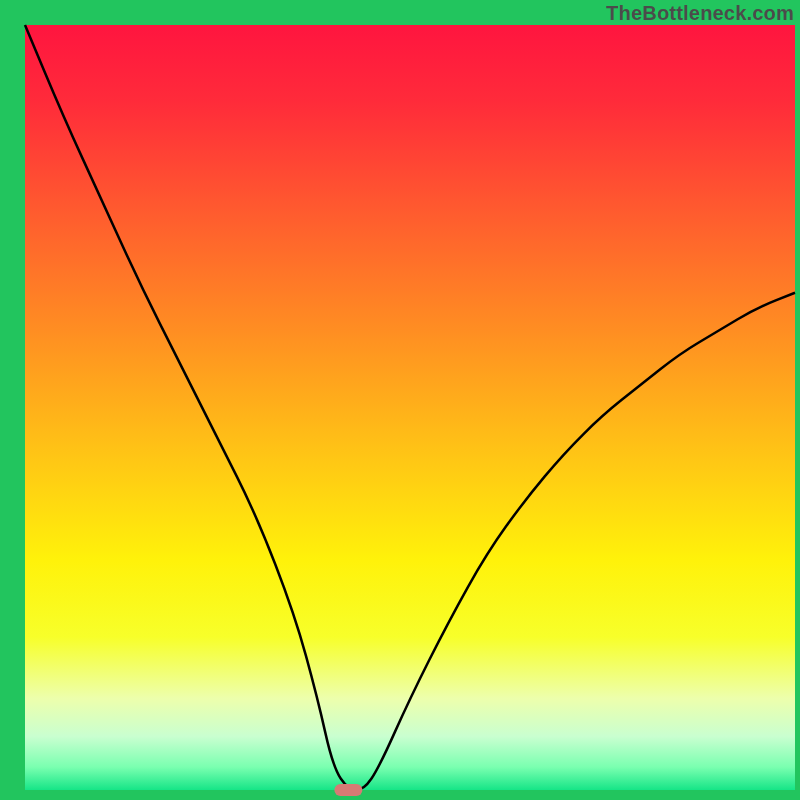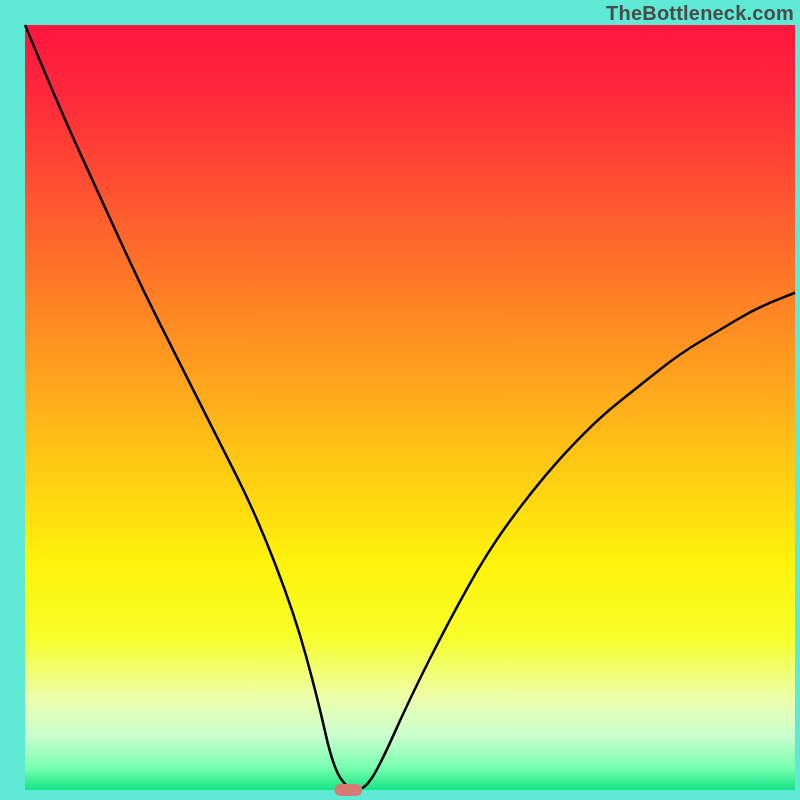--- a/index.html
+++ b/index.html
@@ -8,21 +8,21 @@
     width: 800px;
     height: 800px;
     overflow: hidden;
     background: #000;
     font-family: Arial, Helvetica, sans-serif;
   }
   .frame {
     position: relative;
     width: 800px;
     height: 800px;
-    background: #5eead4;
+    background: #22c55e;
   }
   .watermark {
     position: absolute;
     top: 2px;
     right: 6px;
     color: #4b4b4b;
     font-size: 20px;
     font-weight: 600;
     letter-spacing: 0.2px;
     z-index: 5;

